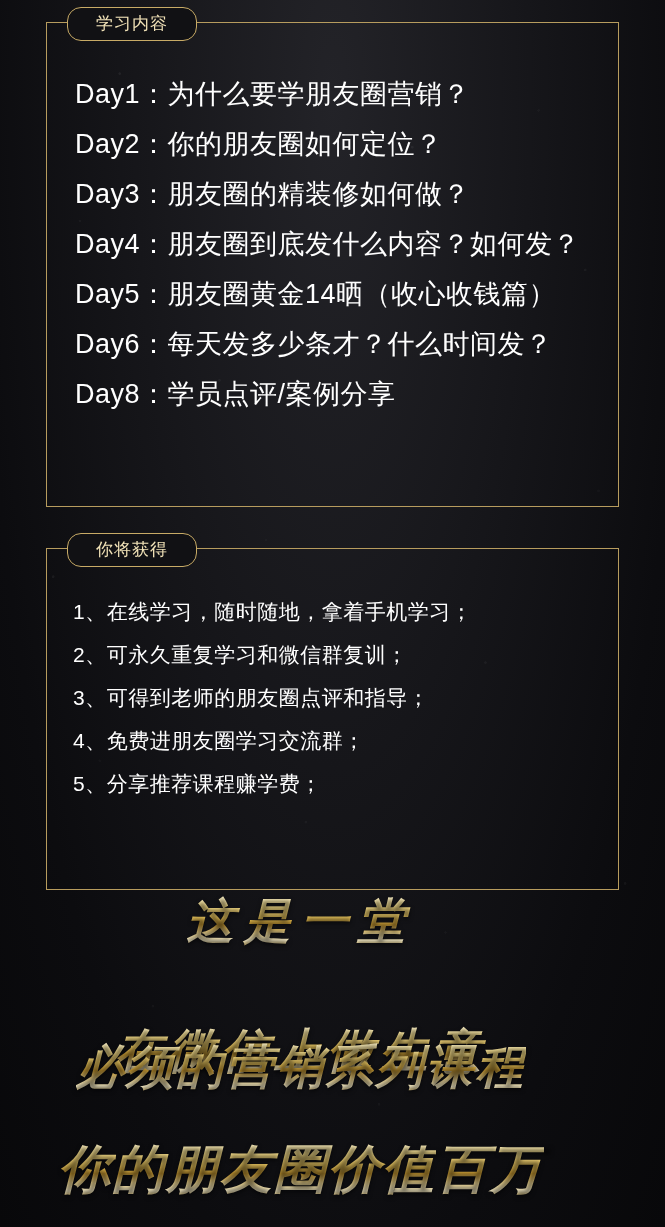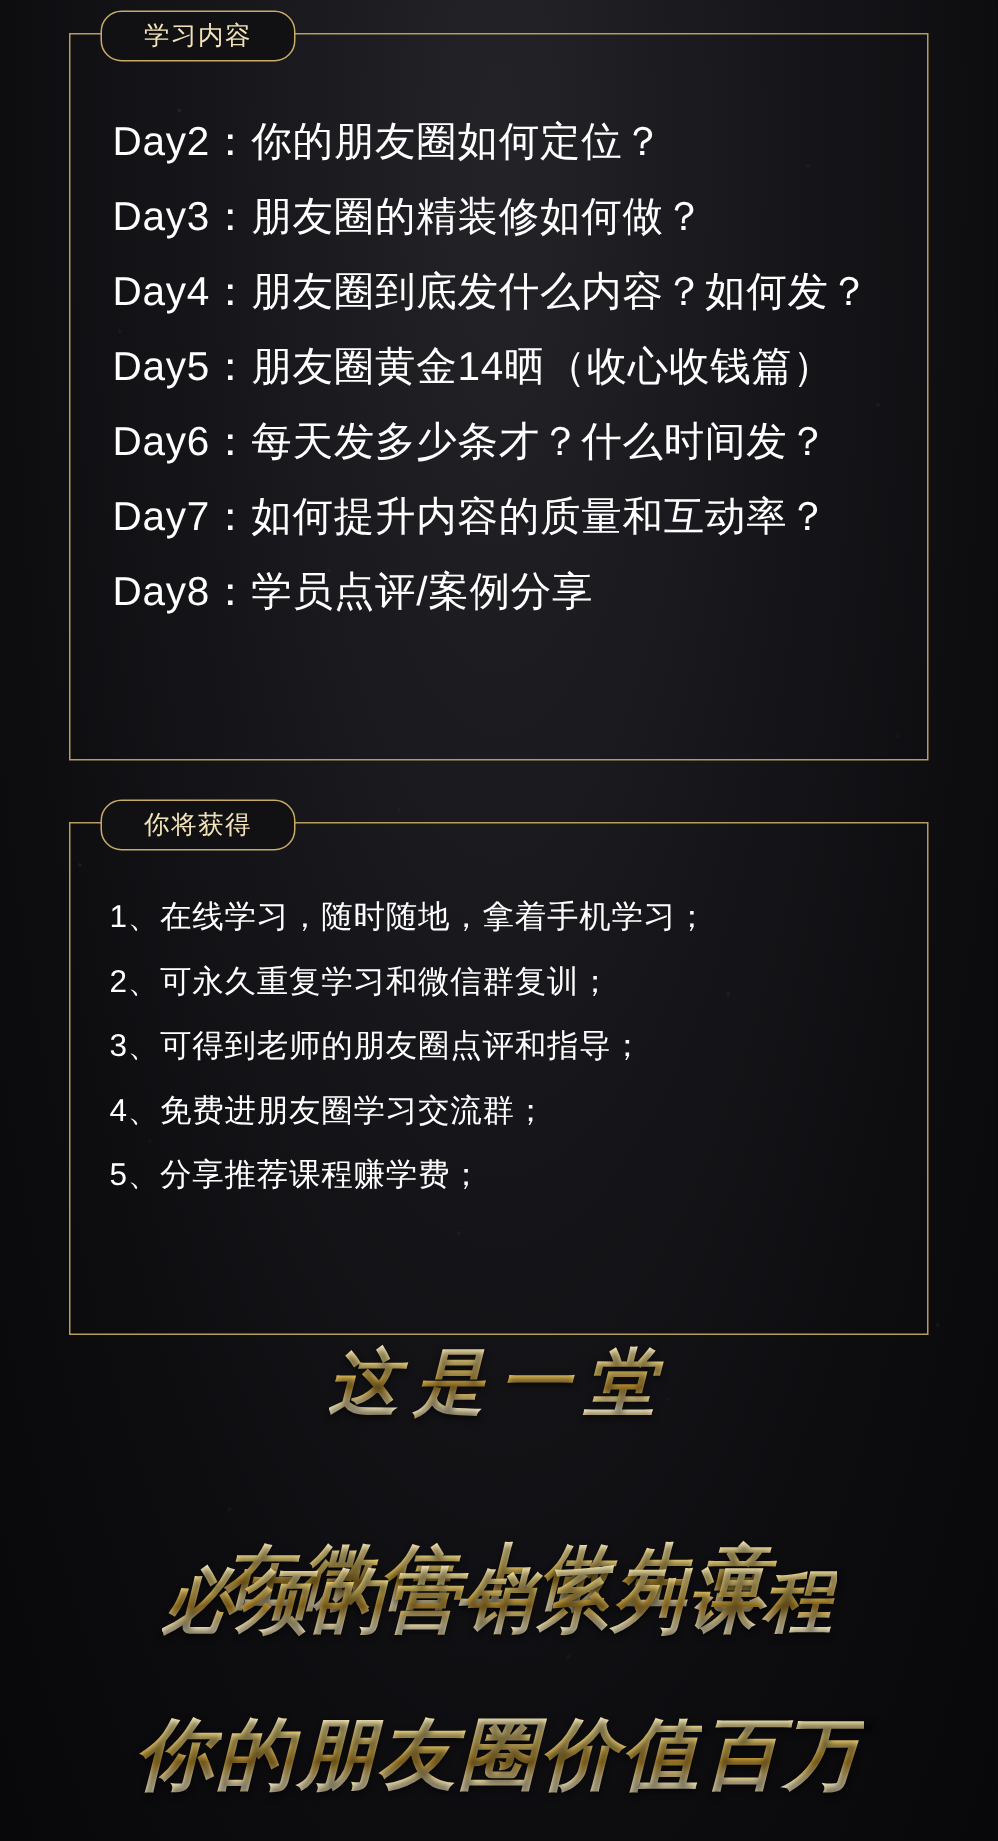--- a/index.html
+++ b/index.html
@@ -95,21 +95,20 @@
     white-space: nowrap;
     letter-spacing: .5px;
   }
 
   
   .headline {
     position: absolute;
     left: 0;
     width: 602px;
     text-align: center;
-    margin-left: 32px;
   }
   .gold {
     font-weight: bold;
     font-style: italic;
     background: linear-gradient(to bottom,
         #fff8db 0%,
         #f7e08f 22%,
         #e8c35a 45%,
         #c99a31 58%,
         #f6dd96 74%,
@@ -135,26 +134,26 @@
 </style>
 </head>
 <body>
 
 <div class="poster">
   <div class="grain"></div>
 
   <div class="section" id="section-study">
     <div class="section-title">学习内容</div>
     <ul class="list study-list">
+      <li>Day1：为什么要学朋友圈营销？</li>
       <li>Day2：你的朋友圈如何定位？</li>
       <li>Day3：朋友圈的精装修如何做？</li>
       <li>Day4：朋友圈到底发什么内容？如何发？</li>
       <li>Day5：朋友圈黄金14晒（收心收钱篇）</li>
       <li>Day6：每天发多少条才？什么时间发？</li>
-      <li>Day7：如何提升内容的质量和互动率？</li>
       <li>Day8：学员点评/案例分享</li>
     </ul>
   </div>
 
   <div class="section" id="section-gain">
     <div class="section-title">你将获得</div>
     <ul class="list gain-list">
       <li>1、在线学习，随时随地，拿着手机学习；</li>
       <li>2、可永久重复学习和微信群复训；</li>
       <li>3、可得到老师的朋友圈点评和指导；</li>

